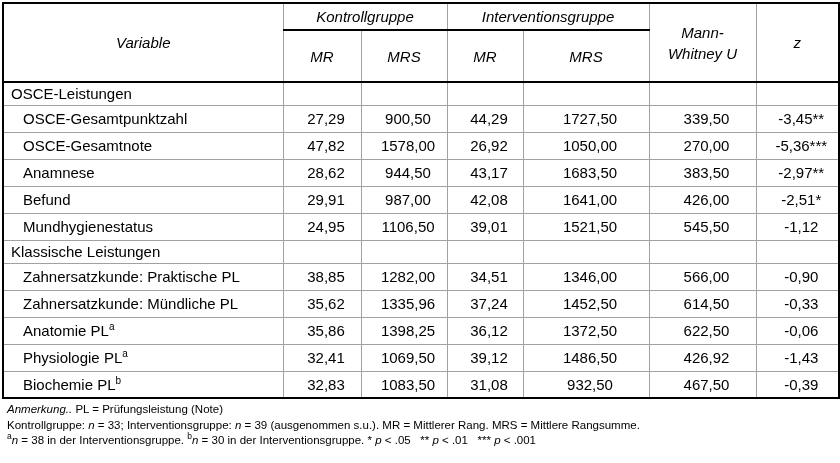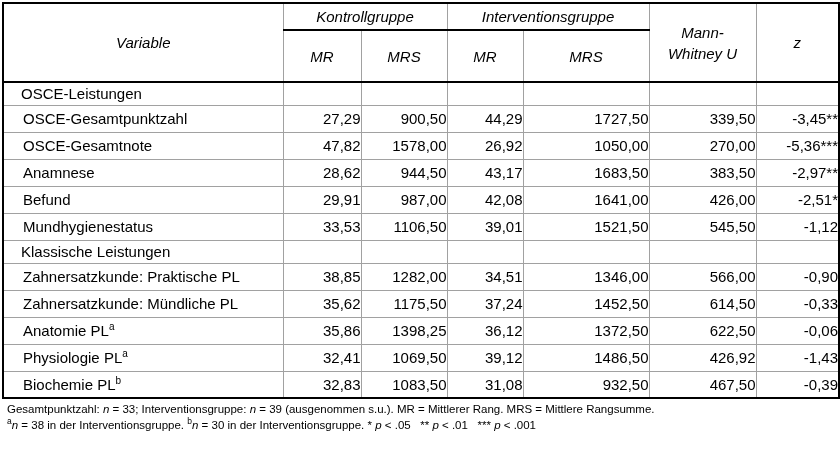--- a/index.html
+++ b/index.html
@@ -23,23 +23,23 @@
   thead th { text-align:center;font-style:italic; }
   tr.hrow1 { height:27px; }
   tr.hrow2 { height:52px; }
   tr.hrow2 th { border-bottom:2px solid #000000;margin-top:8px; }
   th.span2 { border-bottom:2px solid #000000; }      
   th.group-spanner { border-bottom:2px solid #000000; }
   .mwu-line { display:block; line-height:21px;text-align:center; }
 
   tr.section-row { height:23px; }
   tr.data-row { height:27px;margin-left:13px; }
-  td.section-title { text-align:left; padding-left:17px; }
+  td.section-title { text-align:left; padding-left:7px; }
   td.row-label { text-align:left; padding-left:19px; }
-  td.num { text-align:right; padding-left:8px; }
+  td.num { text-align:center; padding-left:8px; }
   td.row-label sup { font-size:10px; line-height:0; }
 
   .notes { padding:3px 0 0 5px; font-size:11.5px; line-height:15.5px; }
   .note { white-space:pre-wrap; }
   .note .it { font-style:italic; }
   .note sup { font-size:8.5px; line-height:0; }
 </style>
 </head>
 <body>
 
@@ -113,21 +113,21 @@
           <td class="row-label">Befund</td>
           <td class="num">29,91</td>
           <td class="num">987,00</td>
           <td class="num">42,08</td>
           <td class="num">1641,00</td>
           <td class="num">426,00</td>
           <td class="num">-2,51*</td>
         </tr>
         <tr class="data-row">
           <td class="row-label">Mundhygienestatus</td>
-          <td class="num">33,53</td>
+          <td class="num">24,95</td>
           <td class="num">1106,50</td>
           <td class="num">39,01</td>
           <td class="num">1521,50</td>
           <td class="num">545,50</td>
           <td class="num">-1,12</td>
         </tr>
         <tr class="section-row">
           <td class="section-title">Klassische Leistungen</td>
           <td></td>
           <td></td>
@@ -141,21 +141,21 @@
           <td class="num">38,85</td>
           <td class="num">1282,00</td>
           <td class="num">34,51</td>
           <td class="num">1346,00</td>
           <td class="num">566,00</td>
           <td class="num">-0,90</td>
         </tr>
         <tr class="data-row">
           <td class="row-label">Zahnersatzkunde: Mündliche PL</td>
           <td class="num">35,62</td>
-          <td class="num">1175,50</td>
+          <td class="num">1335,96</td>
           <td class="num">37,24</td>
           <td class="num">1452,50</td>
           <td class="num">614,50</td>
           <td class="num">-0,33</td>
         </tr>
         <tr class="data-row">
           <td class="row-label">Anatomie PL<sup>a</sup></td>
           <td class="num">35,86</td>
           <td class="num">1398,25</td>
           <td class="num">36,12</td>
@@ -178,16 +178,17 @@
           <td class="num">1083,50</td>
           <td class="num">31,08</td>
           <td class="num">932,50</td>
           <td class="num">467,50</td>
           <td class="num">-0,39</td>
         </tr>
       </tbody>
   </table>
 
   <div class="notes" id="notes">
-      <div class="note"><span>Gesamtpunktzahl: </span><span class="it">n</span><span> = 33; Interventionsgruppe: </span><span class="it">n</span><span> = 39 (ausgenommen s.u.). MR = Mittlerer Rang. MRS = Mittlere Rangsumme.</span></div>
+      <div class="note"><span class="it">Anmerkung..</span><span> PL = Prüfungsleistung (Note)</span></div>
+      <div class="note"><span>Kontrollgruppe: </span><span class="it">n</span><span> = 33; Interventionsgruppe: </span><span class="it">n</span><span> = 39 (ausgenommen s.u.). MR = Mittlerer Rang. MRS = Mittlere Rangsumme.</span></div>
       <div class="note"><sup>a</sup><span class="it">n</span><span> = 38 in der Interventionsgruppe. </span><sup>b</sup><span class="it">n</span><span> = 30 in der Interventionsgruppe. * </span><span class="it">p</span><span> &lt; .05   ** </span><span class="it">p</span><span> &lt; .01   *** </span><span class="it">p</span><span> &lt; .001</span></div>
     </div>
 </div>
 
 </body></html>

